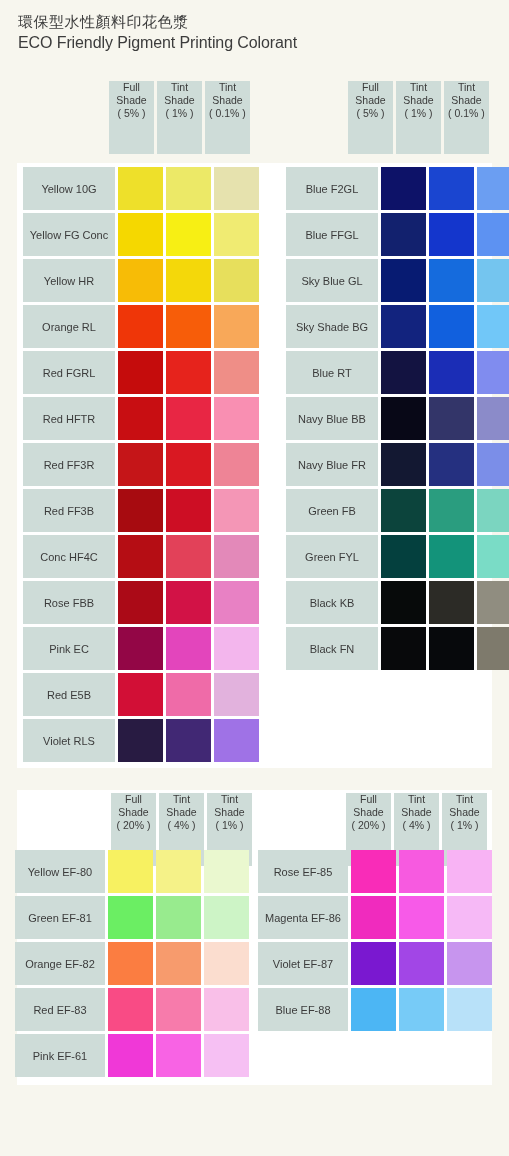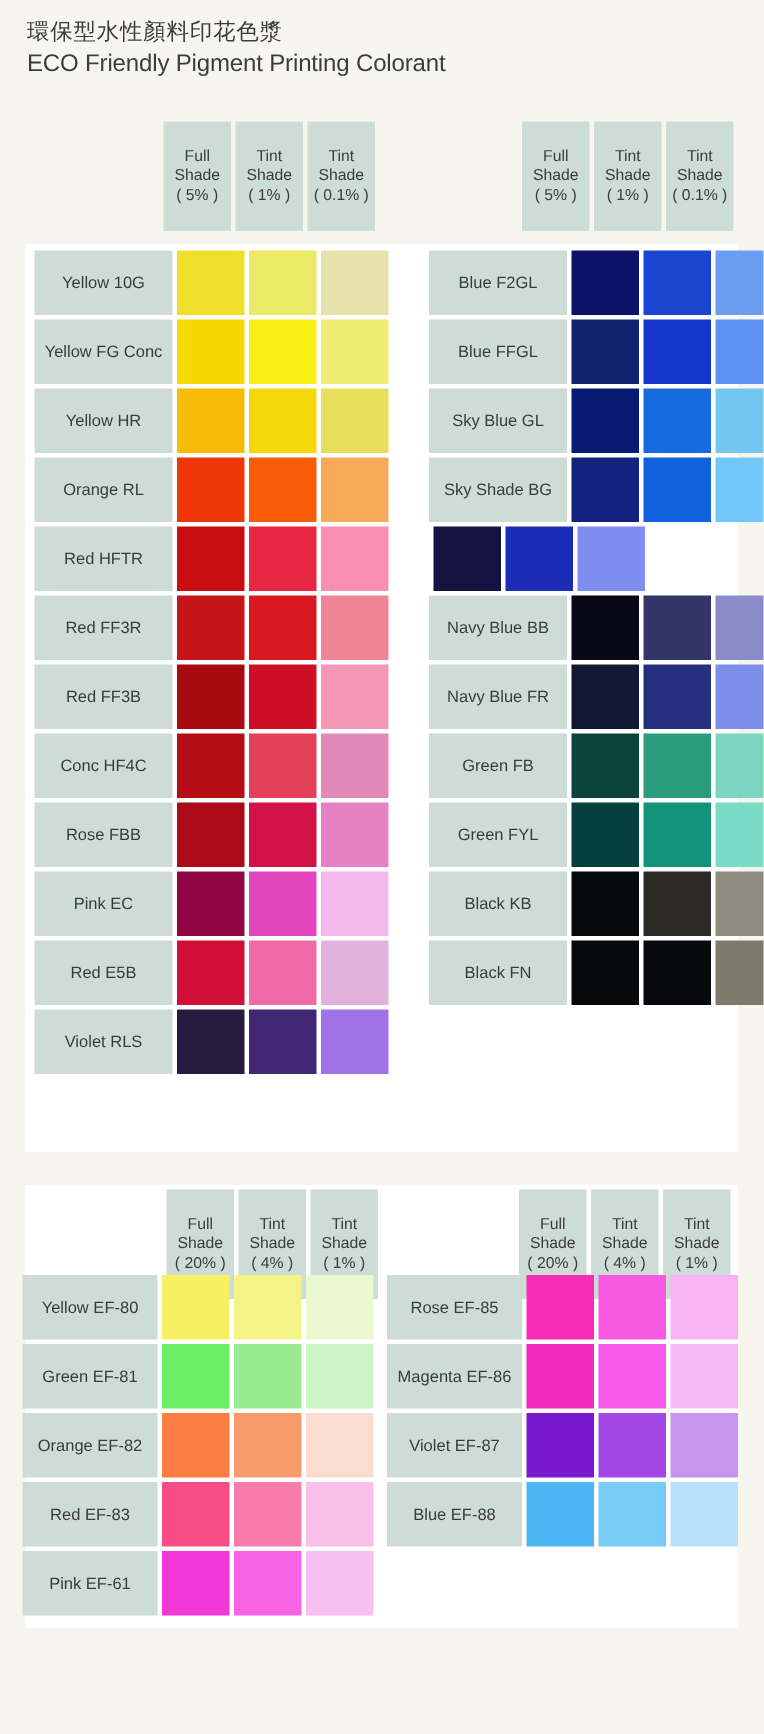--- a/index.html
+++ b/index.html
@@ -61,21 +61,20 @@
   .hdr-cell {
     width: 45px;
     height: 73px;
     background: #cedcd8;
     color: #3b3b3b;
     font-size: 10.5px;
     line-height: 13px;
     display: flex;
     flex-direction: column;
     align-items: center;
-    justify-content: center;
     text-align: center;
     margin-right: 3px;
     box-sizing: border-box;
     padding: 0 1px;
   }
   .hdr-cell:last-child { margin-right: 0; }
   .hdr-cell span { display: block; white-space: nowrap; }
 
   .grid-body {
     position: absolute;
@@ -178,20 +177,26 @@
       <div class="swatch" style="background: rgb(244, 216, 10);"></div>
       <div class="swatch" style="background: rgb(231, 223, 92);"></div>
     </div>
     <div class="row">
       <div class="name-cell">Orange RL</div>
       <div class="swatch" style="background: rgb(239, 54, 8);"></div>
       <div class="swatch" style="background: rgb(247, 93, 9);"></div>
       <div class="swatch" style="background: rgb(248, 168, 89);"></div>
     </div>
     <div class="row">
+      <div class="name-cell">Red FGRL</div>
+      <div class="swatch" style="background: rgb(197, 12, 12);"></div>
+      <div class="swatch" style="background: rgb(230, 35, 28);"></div>
+      <div class="swatch" style="background: rgb(239, 142, 135);"></div>
+    </div>
+    <div class="row">
       <div class="name-cell">Red HFTR</div>
       <div class="swatch" style="background: rgb(200, 14, 18);"></div>
       <div class="swatch" style="background: rgb(232, 38, 68);"></div>
       <div class="swatch" style="background: rgb(249, 143, 178);"></div>
     </div>
     <div class="row">
       <div class="name-cell">Red FF3R</div>
       <div class="swatch" style="background: rgb(197, 21, 24);"></div>
       <div class="swatch" style="background: rgb(217, 24, 34);"></div>
       <div class="swatch" style="background: rgb(238, 132, 150);"></div>
@@ -252,20 +257,21 @@
       <div class="swatch" style="background: rgb(21, 107, 221);"></div>
       <div class="swatch" style="background: rgb(116, 197, 239);"></div>
     </div>
     <div class="row">
       <div class="name-cell">Sky Shade BG</div>
       <div class="swatch" style="background: rgb(18, 35, 126);"></div>
       <div class="swatch" style="background: rgb(17, 96, 222);"></div>
       <div class="swatch" style="background: rgb(113, 199, 248);"></div>
     </div>
     <div class="row">
+      <div class="name-cell">Blue RT</div>
       <div class="swatch" style="background: rgb(19, 19, 65);"></div>
       <div class="swatch" style="background: rgb(27, 45, 182);"></div>
       <div class="swatch" style="background: rgb(128, 140, 239);"></div>
     </div>
     <div class="row">
       <div class="name-cell">Navy Blue BB</div>
       <div class="swatch" style="background: rgb(8, 8, 23);"></div>
       <div class="swatch" style="background: rgb(51, 53, 105);"></div>
       <div class="swatch" style="background: rgb(139, 139, 201);"></div>
     </div>

